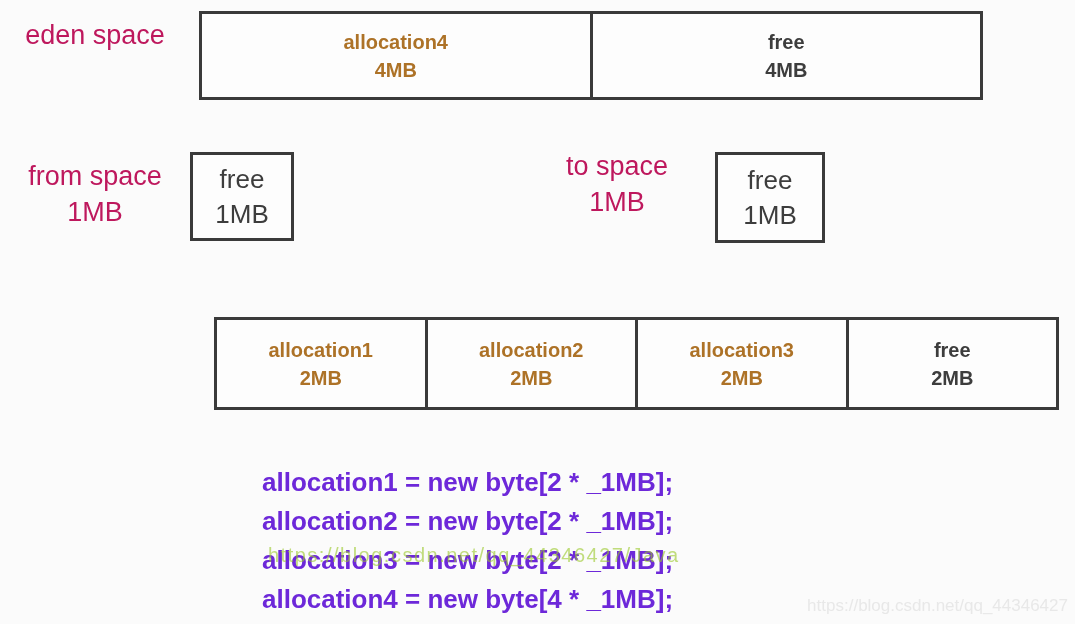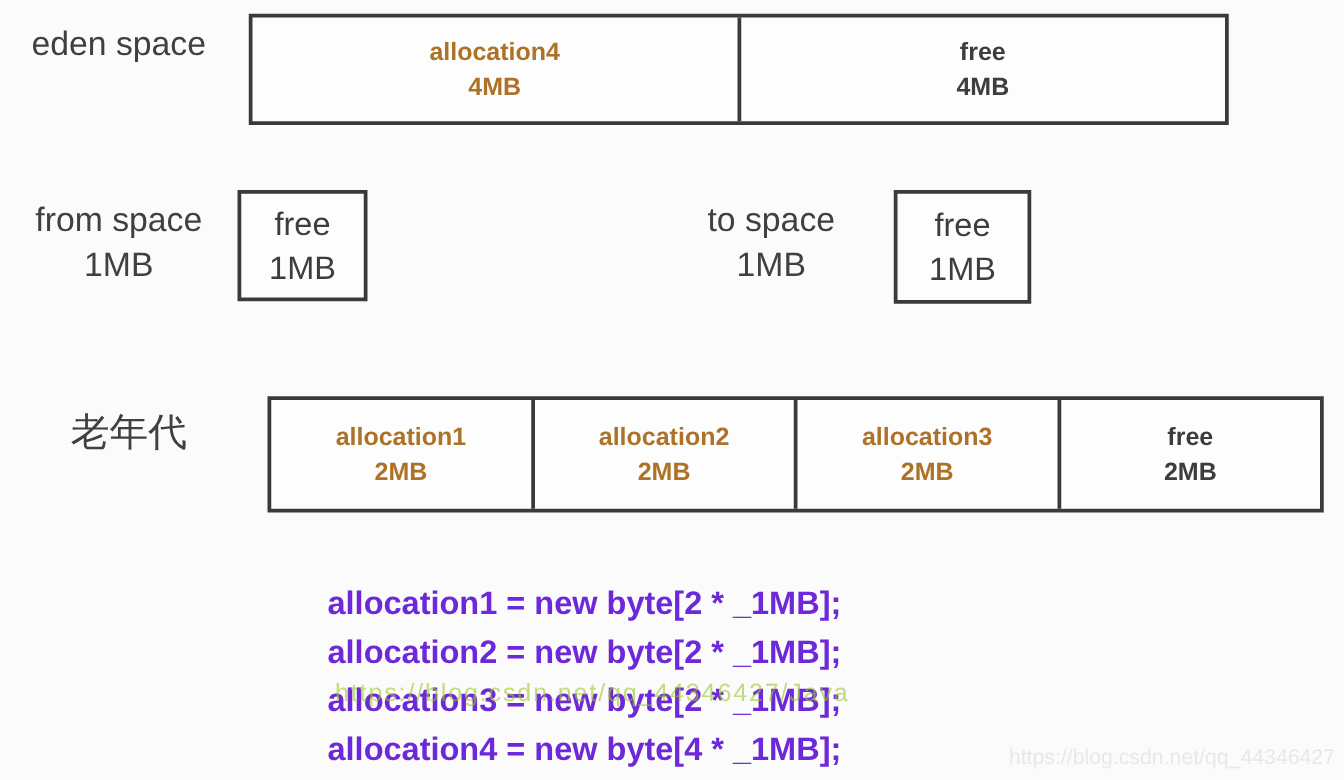--- a/index.html
+++ b/index.html
@@ -8,28 +8,28 @@
     width: 1075px;
     height: 624px;
     background: #fbfbfb;
     font-family: "Liberation Sans", sans-serif;
     overflow: hidden;
   }
   
   .row-label {
     position: absolute;
     text-align: center;
-    color: #404040;
+    color: #be185d;
     font-size: 27px;
     line-height: 36px;
     white-space: nowrap;
   }
   .row-label.eden  { left: 5px;   top: 17px;  width: 180px; }
   .row-label.from  { left: 5px;   top: 158px; width: 180px; }
-  .row-label.to    { left: 527px; top: 158px; width: 180px; }
+  .row-label.to    { left: 527px; top: 148px; width: 180px; }
   .row-label.old   { left: 13px;  top: 327px; width: 180px; font-size: 31px; line-height: 38px; }
   .row-label.old .l2 { font-size: 29px; }
 
   
   .membox {
     position: absolute;
     box-sizing: border-box;
     border: 3px solid #3a3a3a;
     background: #fdfdfd;
     display: flex;
@@ -122,21 +122,20 @@
     <div class="l2">1MB</div>
   </div>
   <div class="membox to">
     <div class="cell survivor">
       <div>free</div>
       <div>1MB</div>
     </div>
   </div>
 
   <div class="row-label old">
-    <div class="l1">老年代</div>
   </div>
   <div class="membox old">
     <div class="cell allocated">
       <div>allocation1</div>
       <div>2MB</div>
     </div>
     <div class="cell allocated divided">
       <div>allocation2</div>
       <div>2MB</div>
     </div>

